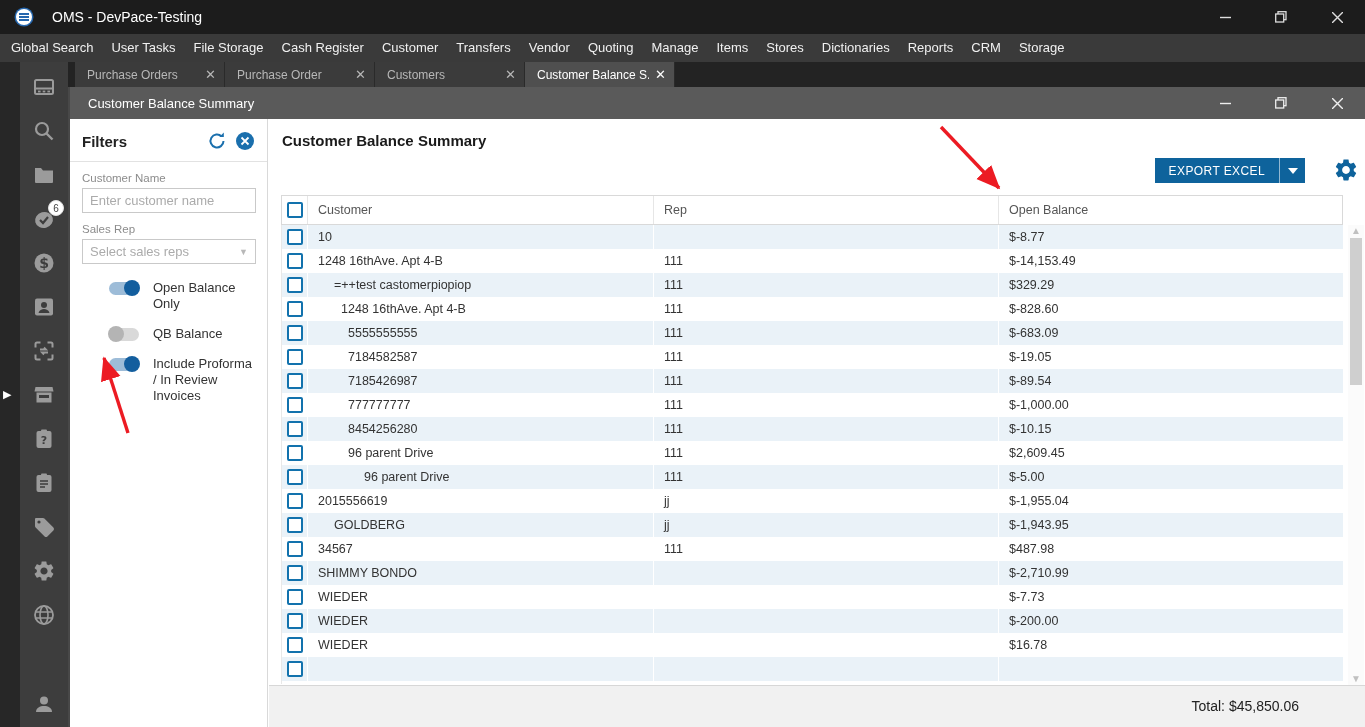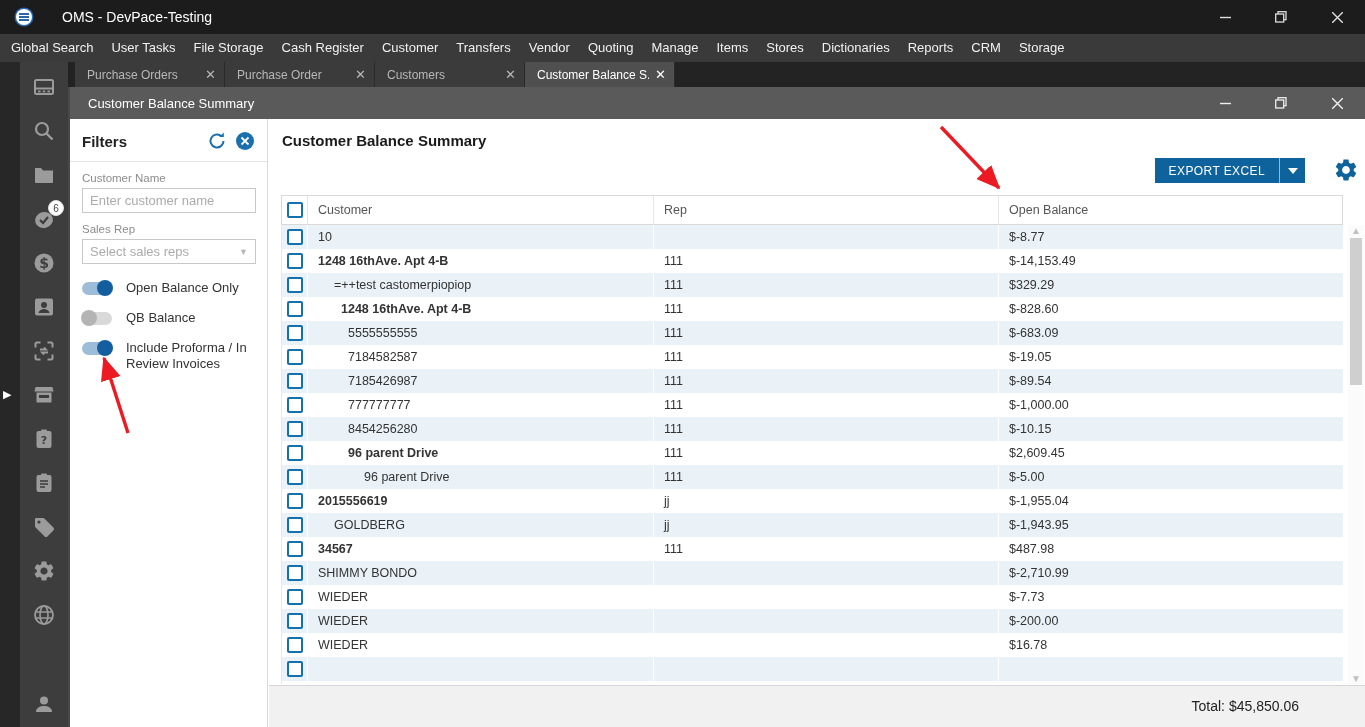--- a/index.html
+++ b/index.html
@@ -3,21 +3,21 @@
 <meta charset="utf-8">
 <style>
   * { margin:0; padding:0; box-sizing:border-box; }
   html,body { width:1365px; height:727px; overflow:hidden; }
   body { font-family:"Liberation Sans", sans-serif; background:#fff; position:relative; }
 
   
   .titlebar { position:absolute; left:0; top:0; width:1365px; height:34px; background:#1c1c1c; color:#fff;
               display:flex; align-items:center; }
   .app-icon { width:20px; height:20px; margin-left:14px; display:inline-flex; }
-  .titlebar .title { margin-left:28px; font-size:14px; }
+  .titlebar .title { margin-left:18px; font-size:14px; }
   .win-controls { margin-left:auto; display:flex; height:100%; }
   .win-btn { width:56px; height:100%; display:flex; align-items:center; justify-content:center; color:#ddd; }
   .win-btn svg { display:block; }
 
   .menubar { position:absolute; left:0; top:34px; width:1365px; height:28px; background:#3a3a3a; color:#f0f0f0;
              display:flex; align-items:center; font-size:13px; padding-left:2px; }
   .menu-item { padding:0 9px; line-height:28px; cursor:default; white-space:nowrap; }
 
   .tabstrip { position:absolute; left:0; top:62px; width:1365px; height:25px; background:#232323; display:flex; padding-left:75px; }
   .tab { width:150px; height:25px; background:#3b3b3b; color:#b8b8b8; font-size:12px; display:flex; align-items:center;
@@ -52,21 +52,21 @@
   .filters-header { display:flex; align-items:center; padding:12px 12px 10px 12px; border-bottom:1px solid #e2e2e2; }
   .filters-header .fh-title { font-size:15px; font-weight:bold; color:#222; flex:1; }
   .fh-icon { width:20px; height:20px; margin-left:8px; }
   .flabel { font-size:11.5px; color:#8c8c8c; margin:10px 12px 4px 12px; }
   .finput { margin:0 12px; width:174px; height:25px; border:1px solid #c9c9c9; font-size:13px; padding:0 7px;
             font-family:"Liberation Sans", sans-serif; color:#333; }
   .finput::placeholder { color:#ababab; }
   .fselect { margin:0 12px; width:174px; height:25px; border:1px solid #c9c9c9; font-size:13px; padding:0 7px;
              color:#ababab; display:flex; align-items:center; background:#fff; }
   .fselect .sel-arrow { margin-left:auto; color:#b8b8b8; font-size:9px; }
-  .toggles { margin-top:16px; }
+  .toggles { margin-top:16px;padding-left:27px; }
   .toggle-row { display:flex; align-items:flex-start; margin:0 12px 14px 12px; }
   .tgl { width:30px; height:13px; border-radius:7px; position:relative; flex:none; margin-top:2px; }
   .tgl.on { background:#9dbcd8; }
   .tgl.off { background:#d9d9d9; }
   .tgl .knob { width:16px; height:16px; border-radius:50%; position:absolute; top:-2px; }
   .tgl.on .knob { right:-1px; background:#135e9e; }
   .tgl.off .knob { left:-1px; background:#b4b4b4; }
   .tgl-label { font-size:13px; color:#333; margin-left:14px; line-height:16px; }
   .filters-footer { position:absolute; left:0; bottom:0; width:100%; height:46px; background:#e9e9e9; border-top:1px solid #cfcfcf; }
   .search-btn { position:absolute; left:12px; top:9px; width:174px; height:27px; background:#0e639c; color:#fff;
@@ -87,21 +87,21 @@
   
   .tbl { position:absolute; left:12px; top:76px; width:1062px; }
   .thead { display:grid; grid-template-columns:26px 346px 345px 345px; height:30px; border:1px solid #d9d9d9; background:#fff; }
   .thead .th { display:flex; align-items:center; font-size:12.5px; color:#555; padding-left:10px; border-right:1px solid #e6e6e6; }
   .thead .th:last-child { border-right:none; }
   .thead .th-check { justify-content:center; padding-left:0; }
   .tbody { height:459px; overflow:hidden; border-left:1px solid #e8e8e8; }
   .trow { display:grid; grid-template-columns:26px 346px 345px 345px; height:24px; background:#fff; }
   .trow.alt { background:#eaf2f8; }
   .trow .td { display:flex; align-items:center; font-size:12.5px; color:#333; padding-left:10px; border-right:1px solid #fff; overflow:hidden; white-space:nowrap; }
-  .trow .td.bold { font-weight:bold; }
+  .trow .td.bold { font-weight:normal; }
   .trow .td-check { justify-content:center; padding-left:0; }
   .cbx { width:16px; height:16px; border:2px solid #1272ad; border-radius:2px; background:#fff; }
 
   
   .vscroll { position:absolute; right:3px; top:106px; width:16px; height:460px; background:#fbfbfb; }
   .vthumb { position:absolute; left:2px; top:13px; width:12px; height:147px; background:#cfcfcf; }
   .vchev { position:absolute; left:3px; width:10px; height:10px; color:#c0c0c0; font-size:10px; line-height:10px; text-align:center; }
 
   
   .statusbar { position:absolute; left:0; bottom:0; width:100%; height:42px; background:#f1f1f1; border-top:1px solid #d7d7d7; }

